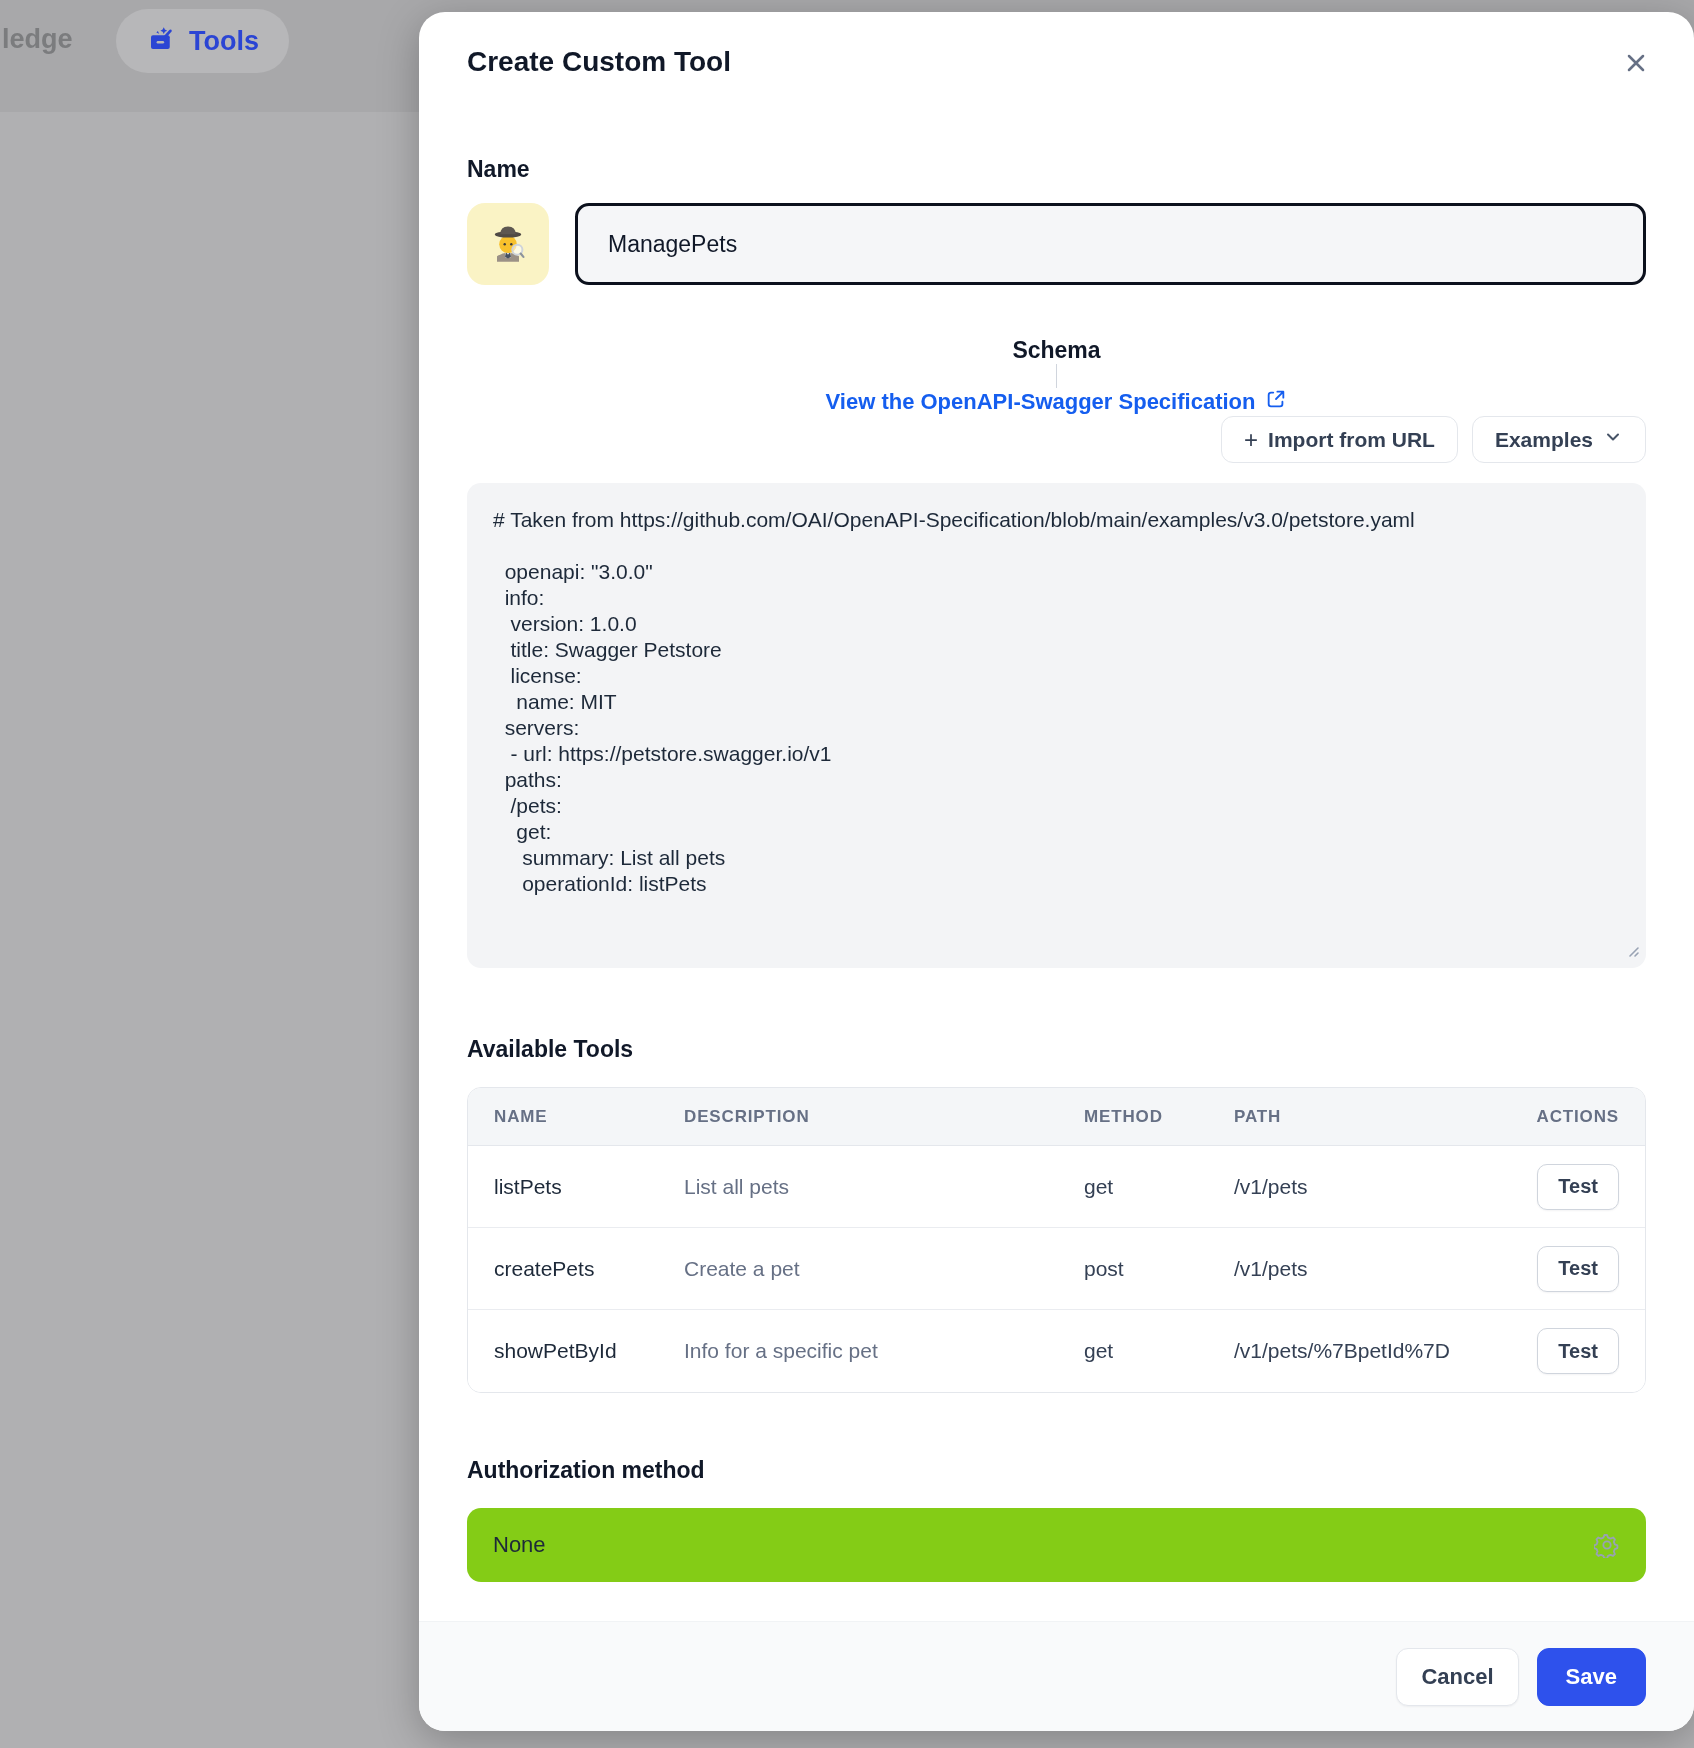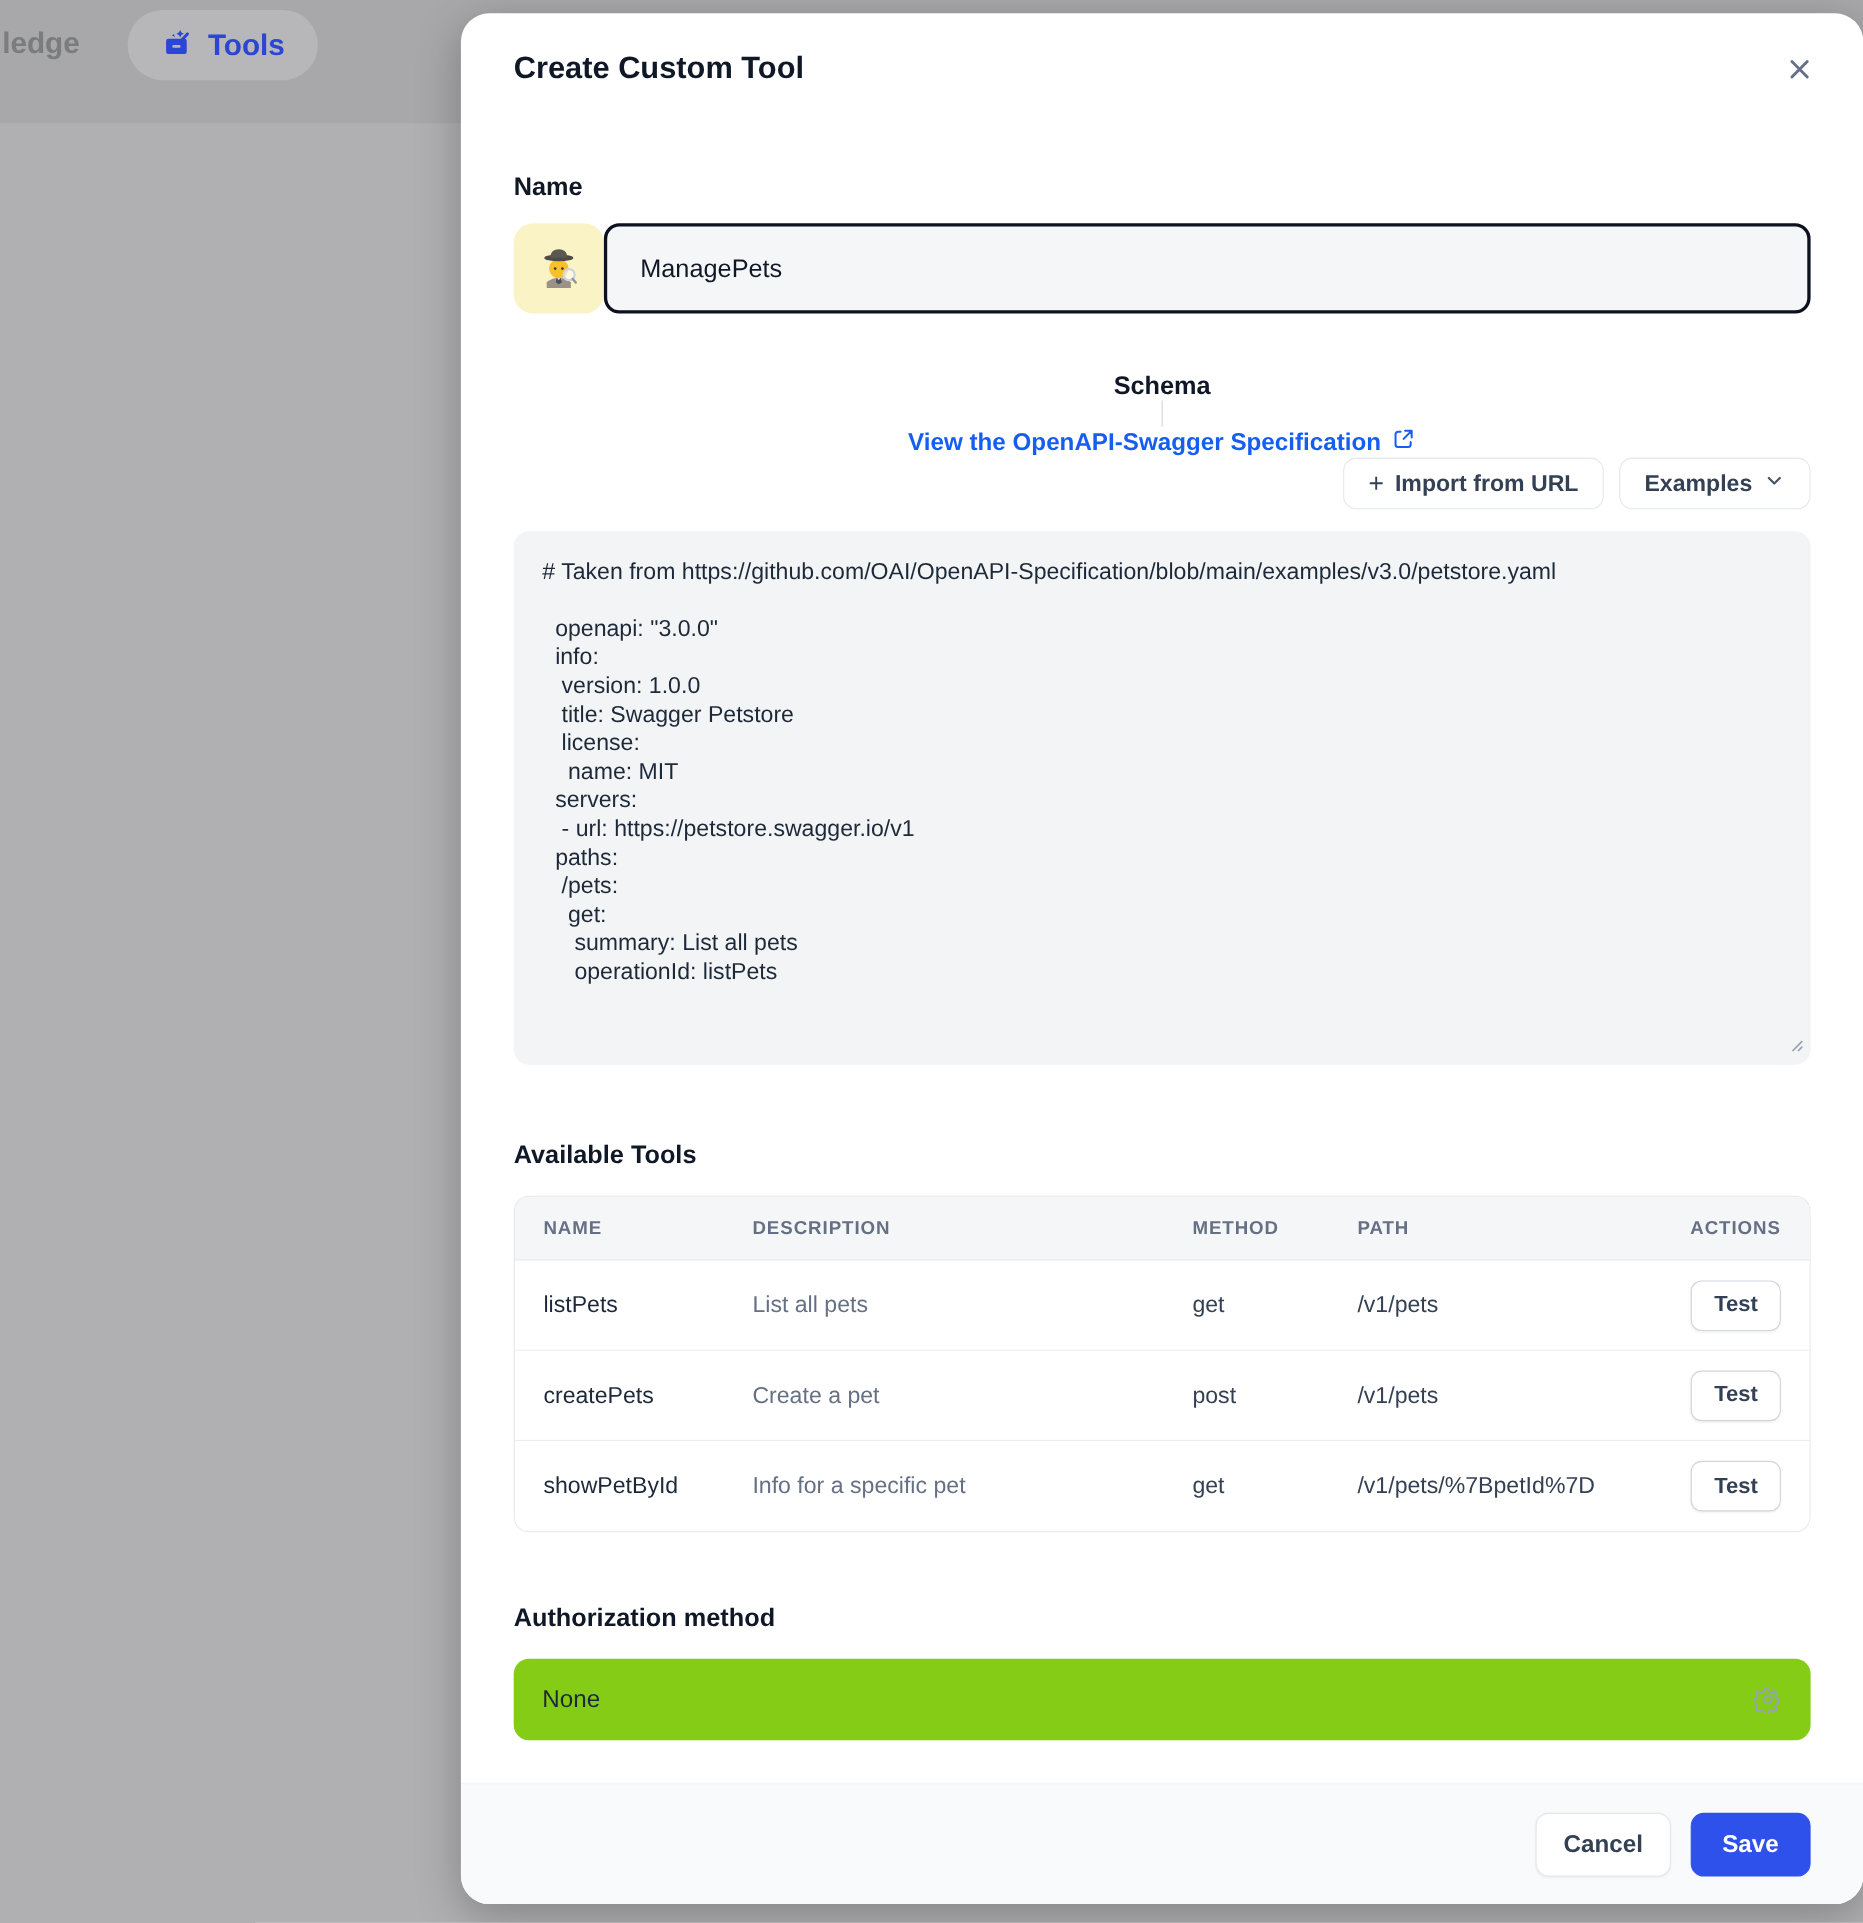--- a/index.html
+++ b/index.html
@@ -44,21 +44,21 @@
     display:flex; align-items:center; justify-content:center;
     border:none; background:transparent; cursor:pointer;
   }
 
   .modal-body { flex:1 1 auto; overflow:hidden; padding:0 48px; }
 
   .section-label { font-size:23px; font-weight:700; color:#101828; }
 
   
   .name-label { margin-top:44px; }
-  .name-row { margin-top:20px; display:flex; align-items:stretch; }
+  .name-row { margin-top:20px; display:flex; align-items:stretch; gap:26px; }
   .emoji-box {
     flex:0 0 82px; height:82px; border-radius:18px; background:#faf3c5;
     display:flex; align-items:center; justify-content:center;
   }
   .name-input {
     flex:1 1 auto; height:82px; border:3px solid #0c111d; border-radius:14px;
     background:#f5f6f8; font-family:"Liberation Sans",sans-serif;
     font-size:23px; color:#101828; padding:0 30px; outline:none;
   }
 

